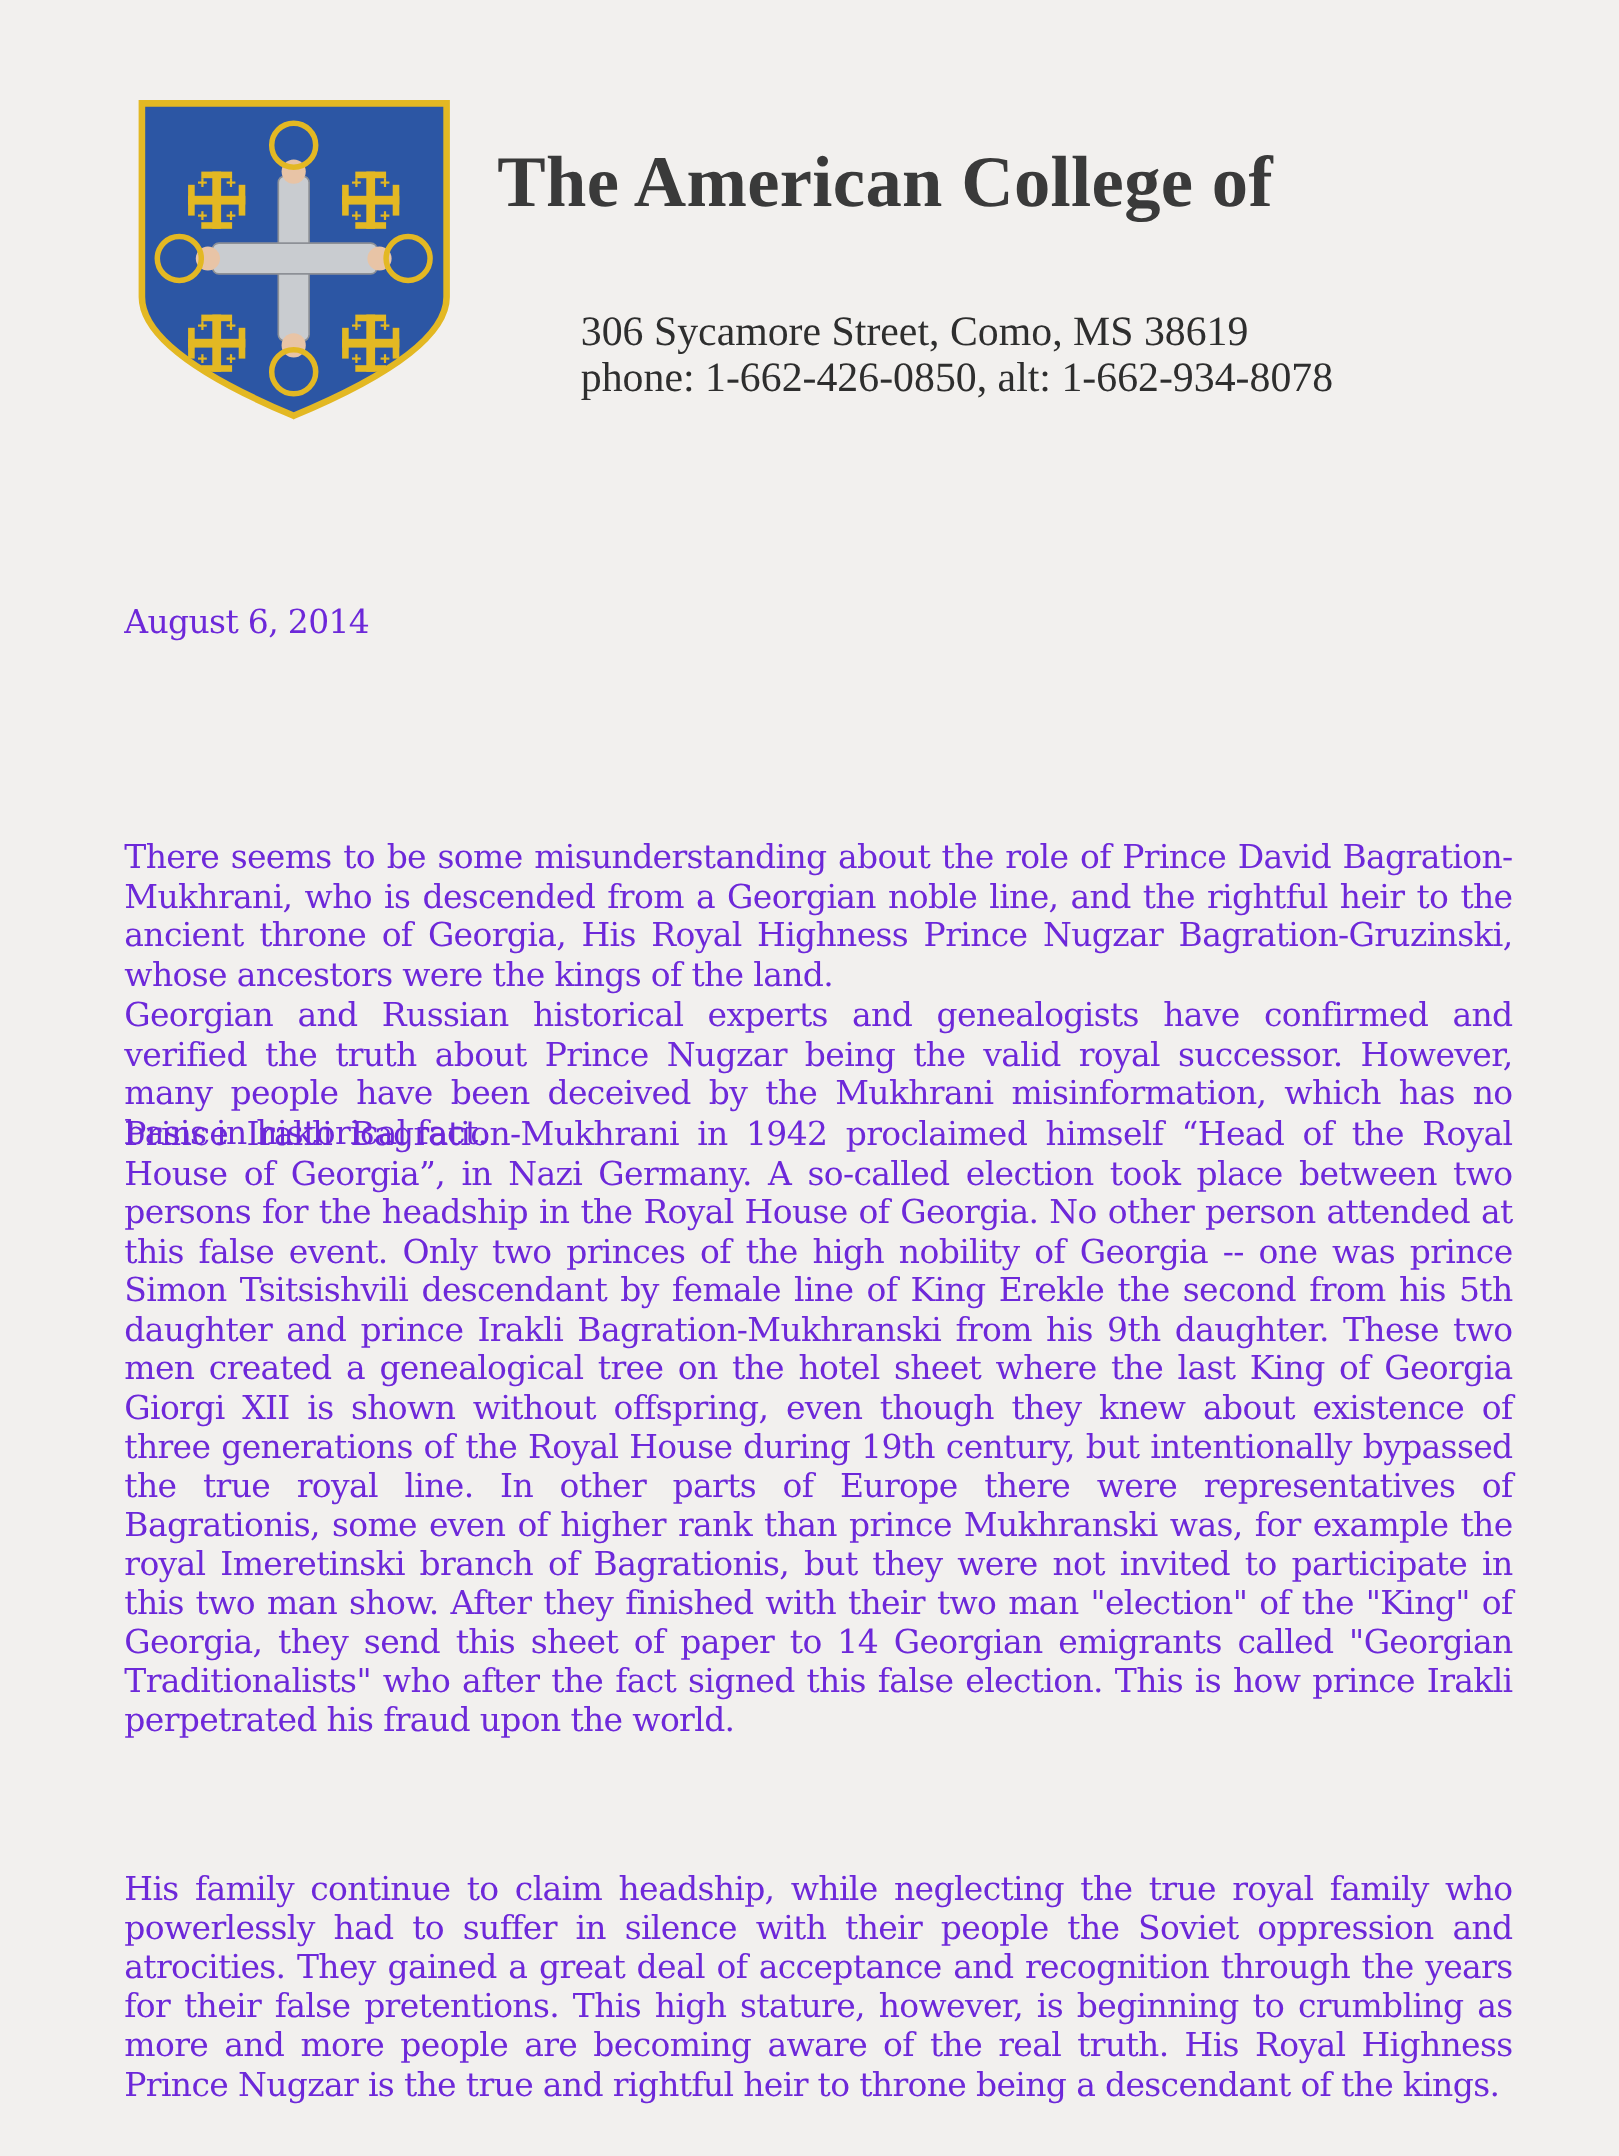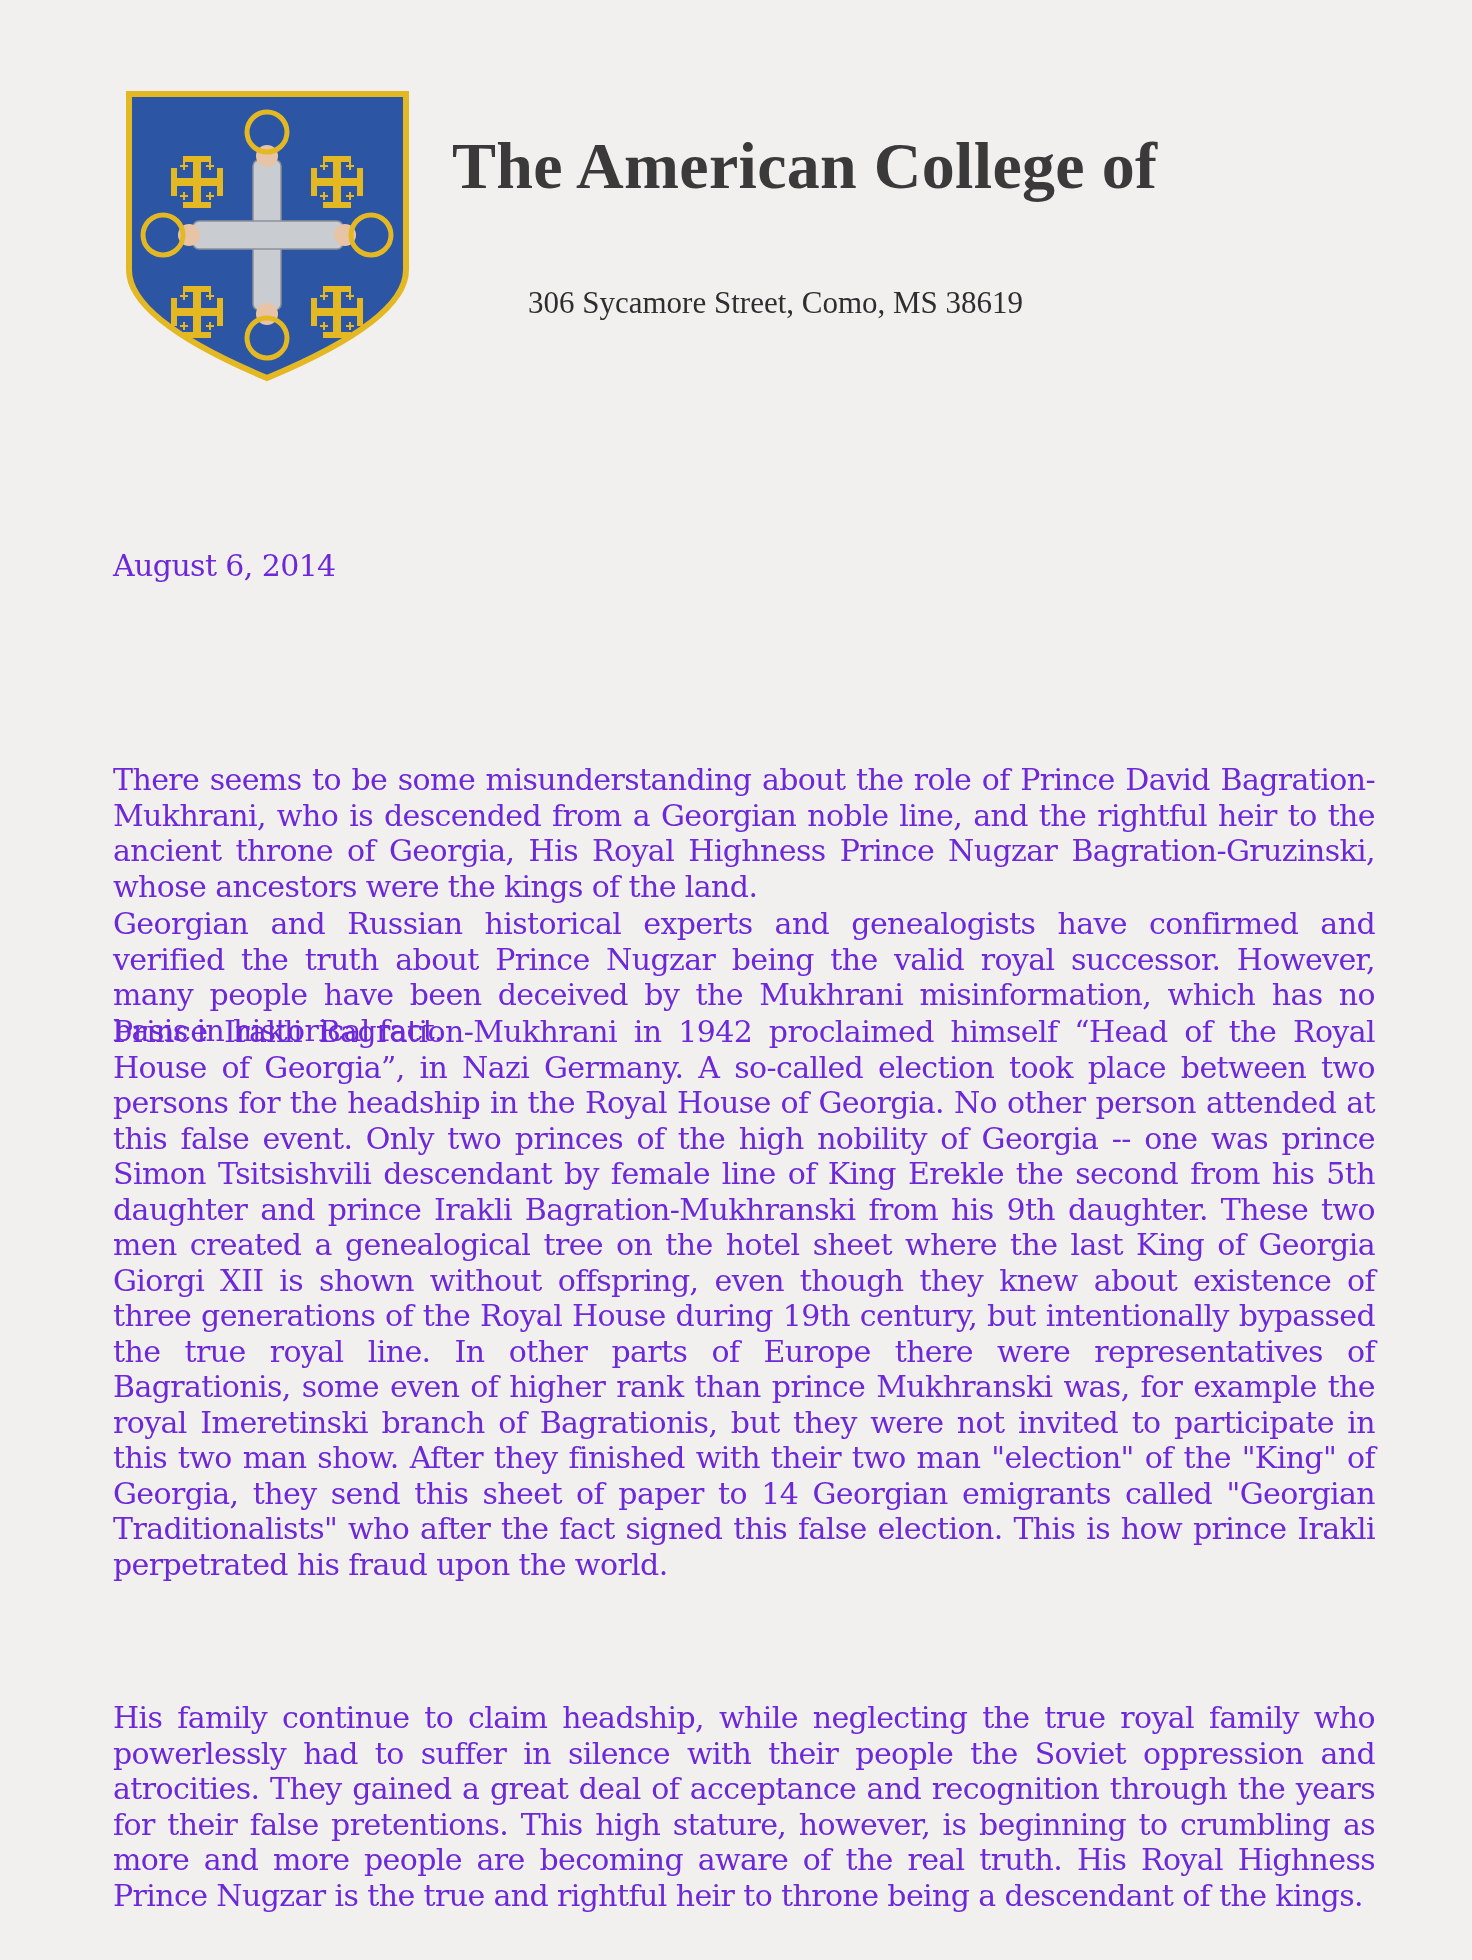--- a/index.html
+++ b/index.html
@@ -14,21 +14,21 @@
   .title {
     position:absolute; left:452px; top:132px;
     font-family:"Liberation Serif","DejaVu Serif",serif;
     font-weight:bold; font-size:66px; line-height:68px; color:#3a3a3a;
     letter-spacing:0.3px;
   }
   .title .l2 { display:block; padding-left:26px; }
   .addr {
     position:absolute; left:528px; top:282px;
     font-family:"Liberation Serif","DejaVu Serif",serif;
-    font-size:31px; line-height:41px; color:#2e2e2e;
+    font-size:38px; line-height:41px; color:#2e2e2e;
   }
   .body-text {
     position:absolute; left:113px; width:1262px;
     font-family:"DejaVu Serif","Liberation Serif",serif;
     font-size:30px; line-height:35.5px; color:#6d28d9;
     text-align:justify;
     letter-spacing:-0.6px;
     word-spacing:0px;
   }
   .date { top:548px; }
@@ -84,20 +84,21 @@
     <circle cx="38" cy="145" r="20" fill="none" stroke="#e3b823" stroke-width="5"></circle>
     <circle cx="246" cy="145" r="20" fill="none" stroke="#e3b823" stroke-width="5"></circle>
   </svg>
 
   <div class="title">
     <span class="l1">The American College of</span>
   </div>
 
   <div class="addr">
     <div>306 Sycamore Street, Como, MS 38619</div>
+    <div>phone: 1-662-426-0850, alt: 1-662-934-8078</div>
   </div>
 
   <div class="body-text date">August 6, 2014</div>
 
   <div class="body-text para p2">
     <p>Georgian and Russian historical experts and genealogists have confirmed and verified the truth about Prince Nugzar being the valid royal successor. However, many people have been deceived by the Mukhrani misinformation, which has no basis in historical fact.</p>
   </div>
   <div class="body-text para p1">
     <p>There seems to be some misunderstanding about the role of Prince David Bagration-Mukhrani, who is descended from a Georgian noble line, and the rightful heir to the ancient throne of Georgia, His Royal Highness Prince Nugzar Bagration-Gruzinski, whose ancestors were the kings of the land.</p>
   </div>

